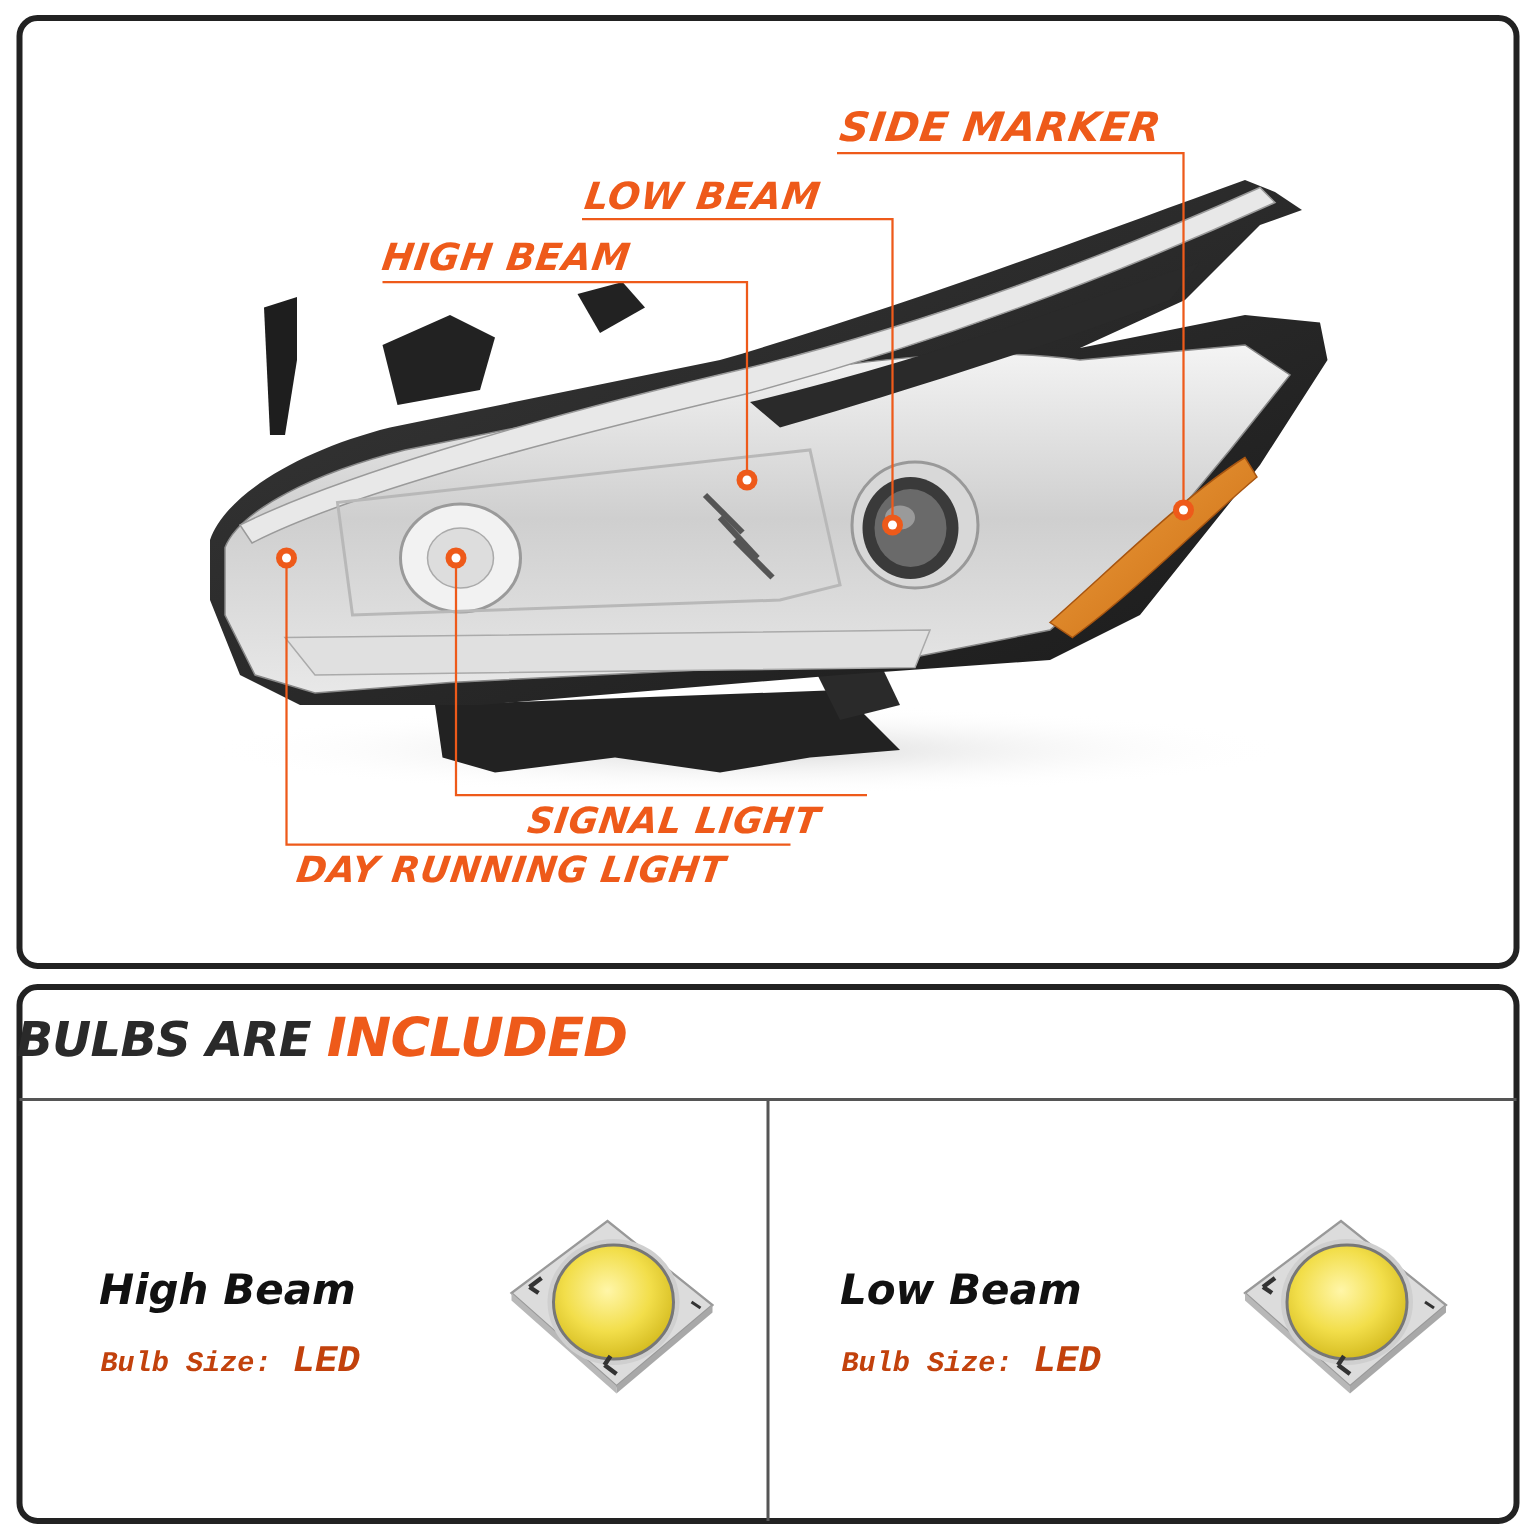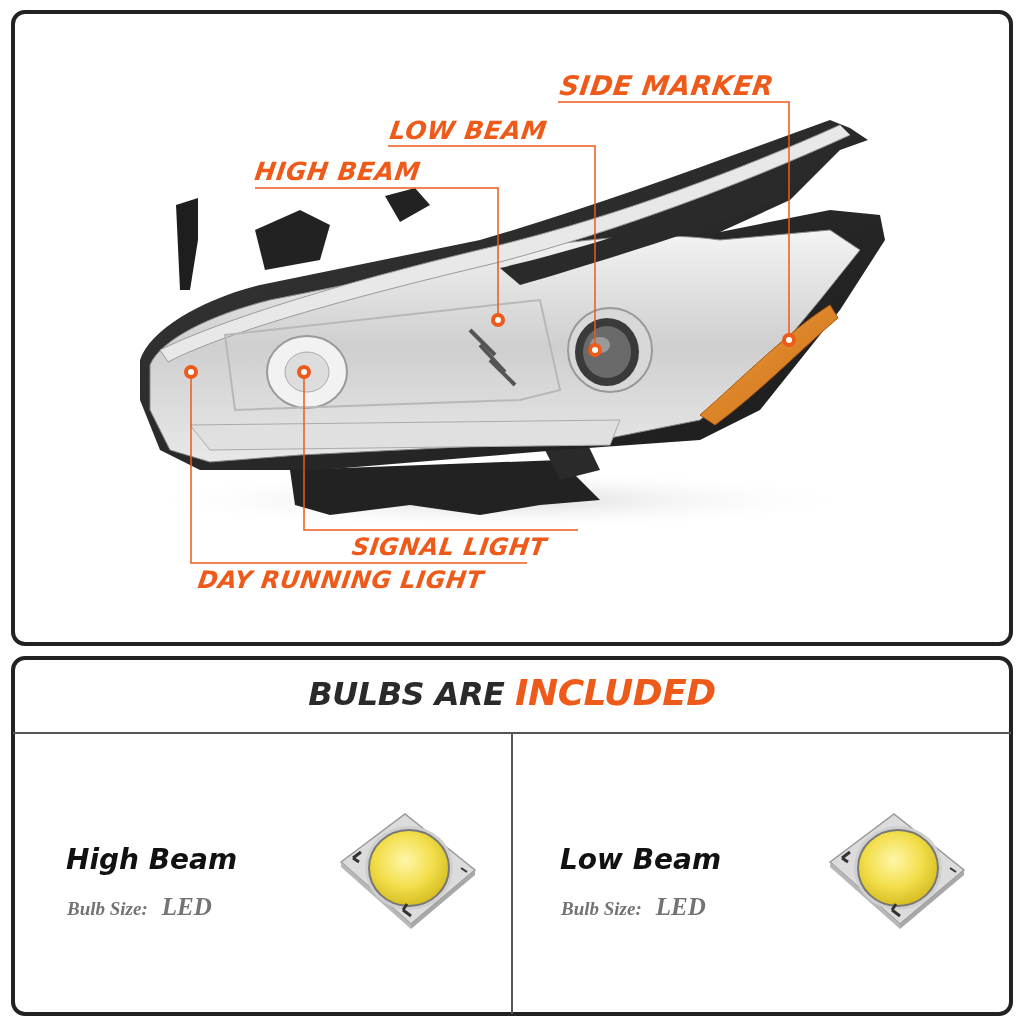--- a/index.html
+++ b/index.html
@@ -27,37 +27,37 @@
     white-space: nowrap;
     transform: skewX(-8deg);
   }
   #lbl-side-marker { left: 560px; top: 70px; font-size: 27px; }
   #lbl-low-beam    { left: 390px; top: 116px; font-size: 25px; }
   #lbl-high-beam   { left: 255px; top: 157px; font-size: 25px; }
   #lbl-signal      { left: 352px; top: 533px; font-size: 24px; }
   #lbl-drl         { left: 198px; top: 566px; font-size: 24px; }
 
   .headline {
-    position: absolute; left: 11px; top: 672px; width: 1002px; text-align: center;
+    position: absolute; left: 11px; top: 672px; width: 1002px; text-align: left;
     font-weight: bold; font-size: 32px; letter-spacing: -0.5px;
     font-family: "DejaVu Sans", sans-serif;
   }
   .headline .dark { color: #2a2a2a; font-style: italic; }
   .headline .orange { color: #ee5a1a; font-style: italic; font-size: 36px; }
 
   .divider-h { position: absolute; left: 13px; top: 732px; width: 998px; height: 2px; background: #555555; }
   .divider-v { position: absolute; left: 511px; top: 734px; width: 2px; height: 280px; background: #555555; }
 
   .bulb-title {
     position: absolute; font-weight: bold; font-style: italic; color: #111111;
     font-size: 28px; font-family: "DejaVu Sans", sans-serif; white-space: nowrap;
   }
   .bulb-size {
-    position: absolute; font-weight: bold; font-style: italic; color: #737373;
-    font-size: 19px; font-family: Liberation Serif, serif; white-space: nowrap;
+    position: absolute; font-weight: bold; font-style: italic; color: #c2410c;
+    font-size: 19px; font-family: Liberation Mono, monospace; white-space: nowrap;
   }
   .bulb-size .val { font-size: 25px; margin-left: 14px; }
 
   .led-chip { position: absolute; width: 150px; height: 120px; }
 </style>
 </head>
 <body>
 
 <div class="frame" id="top-frame"></div>
 

